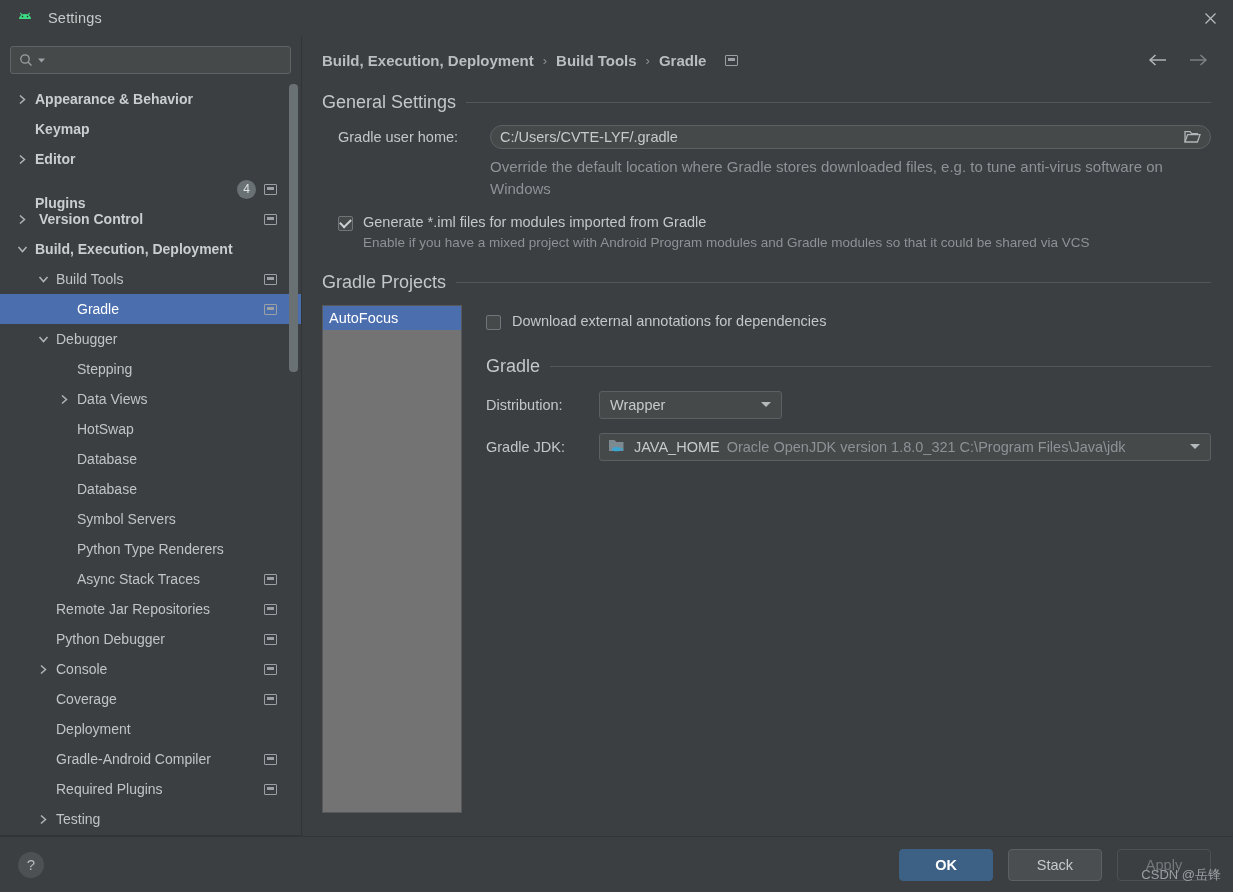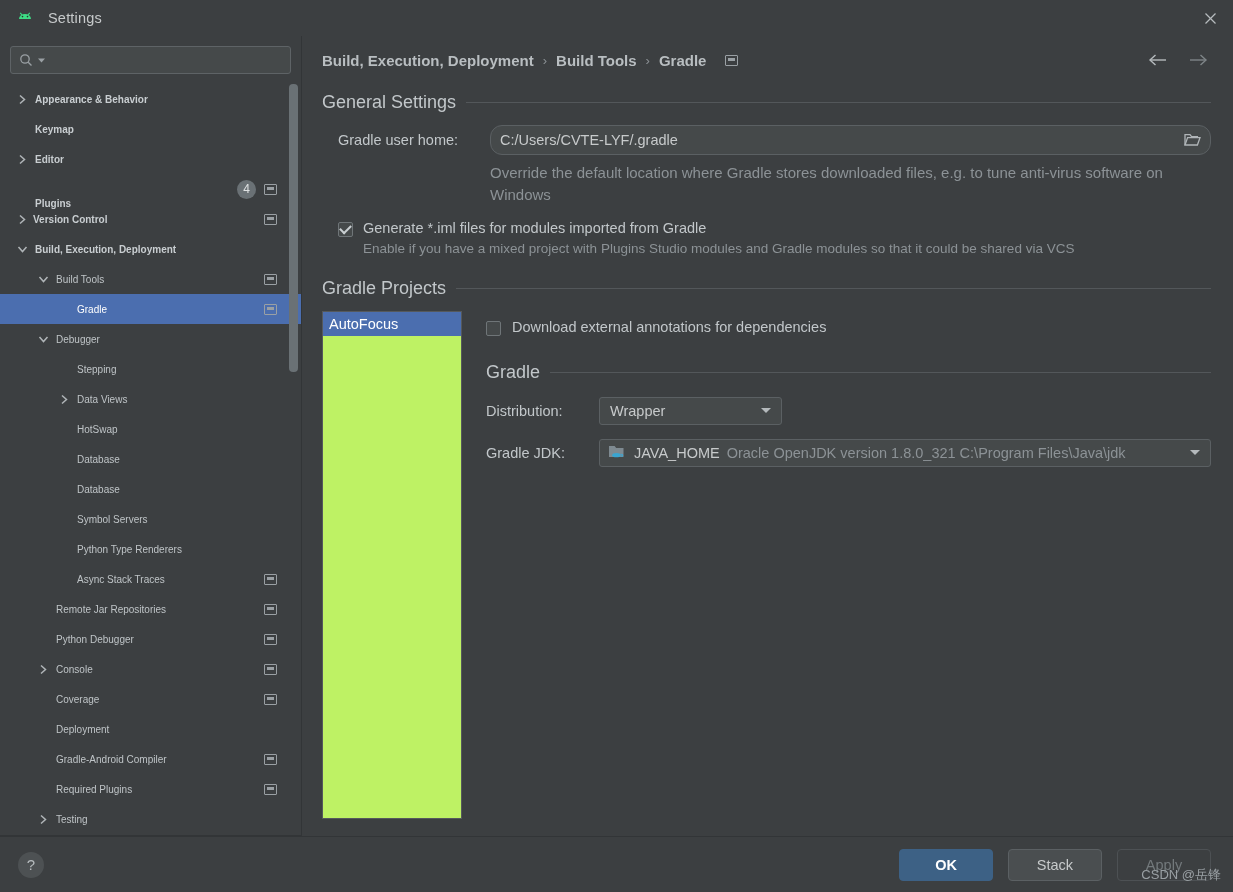--- a/index.html
+++ b/index.html
@@ -64,21 +64,21 @@
   .tree {
     flex: 1 1 auto; position: relative; overflow: hidden;
     padding-top: 2px;
   }
   .tree-row {
     height: 30px; display: flex; align-items: center;
     position: relative; cursor: default; padding-right: 24px;
   }
   .tree-row.selected { background: #4b6eaf; }
   .tree-label {
-    font-size: 10px; color: #bfc4c7; white-space: nowrap;
+    font-size: 14px; color: #bfc4c7; white-space: nowrap;
   }
   .tree-row.bold .tree-label { font-weight: bold; color: #c9ced1; }
   .tree-row.selected .tree-label { color: #ffffff; font-weight: normal; }
   .arrow {
     width: 16px; height: 16px; flex: 0 0 16px;
     display: flex; align-items: center; justify-content: center;
   }
   .badge {
     margin-left: auto;
     width: 19px; height: 19px; border-radius: 50%;
@@ -134,21 +134,21 @@
   }
   .section-title { font-size: 18px; color: #c2c7ca; white-space: nowrap; }
   .section-line { flex: 1 1 auto; height: 1px; background: #53575a; }
 
   .row { display: flex; align-items: center; }
   .field-label { font-size: 14.5px; color: #c2c7ca; white-space: nowrap; }
 
   .gradle-home-row { padding-left: 16px; }
   .gh-label { width: 152px; flex: 0 0 152px; }
   .text-field {
-    flex: 1 1 auto; height: 30px; background: #45494a;
+    flex: 1 1 auto; height: 24px; background: #45494a;
     border: 1px solid #5b6063; border-radius: 12px;
     display: flex; align-items: center; padding: 0 4px 0 9px;
   }
   .text-field .val {
     flex: 1 1 auto; font-size: 14.5px; color: #c7cacb;
     white-space: nowrap; overflow: hidden;
   }
   .browse-btn {
     width: 28px; height: 26px; flex: 0 0 28px;
     display: flex; align-items: center; justify-content: center;
@@ -176,21 +176,21 @@
   .cb-sub {
     font-size: 13.5px; color: #8c9296;
     margin-left: 41px; margin-top: 4px;
   }
 
   .projects-head { margin-top: 22px; }
 
   .projects-body { display: flex; margin-top: 10px; gap: 0; }
   .proj-list {
     width: 140px; flex: 0 0 140px; height: 508px;
-    background: #bef264; border: 1px solid #55595c;
+    background: #737373; border: 1px solid #55595c;
   }
   .proj-item {
     height: 24px; display: flex; align-items: center;
     padding-left: 6px; font-size: 14.5px; color: #c2c7ca;
     cursor: default;
   }
   .proj-item.selected { background: #4b6eaf; color: #ffffff; }
 
   .proj-detail { flex: 1 1 auto; padding-left: 24px; min-width: 0; }
 
@@ -335,21 +335,21 @@
               <span class="badge">4</span>
               <span class="proj-marker"></span>
             </span>
           </div>
           <div class="tree-row bold" style="padding-left: 14px;">
             <span class="arrow">
               <svg width="9" height="11" viewBox="0 0 9 11">
                 <polyline points="2,1.5 6.5,5.5 2,9.5" fill="none" stroke="#b0b5b8" stroke-width="1.5"></polyline>
               </svg>
             </span>
-            <span class="tree-label" style="margin-left: 3px;">Version Control</span>
+            <span class="tree-label" style="margin-left: 9px;">Version Control</span>
             <span class="spacer-right">
               <span class="proj-marker"></span>
             </span>
           </div>
           <div class="tree-row bold" style="padding-left: 14px;">
             <span class="arrow">
               <svg width="11" height="9" viewBox="0 0 11 9">
                 <polyline points="1.5,2 5.5,6.5 9.5,2" fill="none" stroke="#b0b5b8" stroke-width="1.5"></polyline>
               </svg>
             </span>
@@ -541,21 +541,21 @@
             </span>
           </div>
         </div>
 
         <div class="hint">Override the default location where Gradle stores downloaded files, e.g. to tune anti-virus software on Windows</div>
 
         <div class="cb-row">
           <div class="checkbox checked" id="cb-iml"></div>
           <span class="cb-label">Generate *.iml files for modules imported from Gradle</span>
         </div>
-        <div class="cb-sub">Enable if you have a mixed project with Plugins Studio modules and Gradle modules so that it could be shared via VCS</div>
+        <div class="cb-sub">Enable if you have a mixed project with Android Program modules and Gradle modules so that it could be shared via VCS</div>
 
         <div class="section-head projects-head">
           <span class="section-title">Gradle Projects</span>
           <span class="section-line"></span>
         </div>
 
         <div class="projects-body">
           <div class="proj-list">
             <div class="proj-item selected">AutoFocus</div>
           </div>

